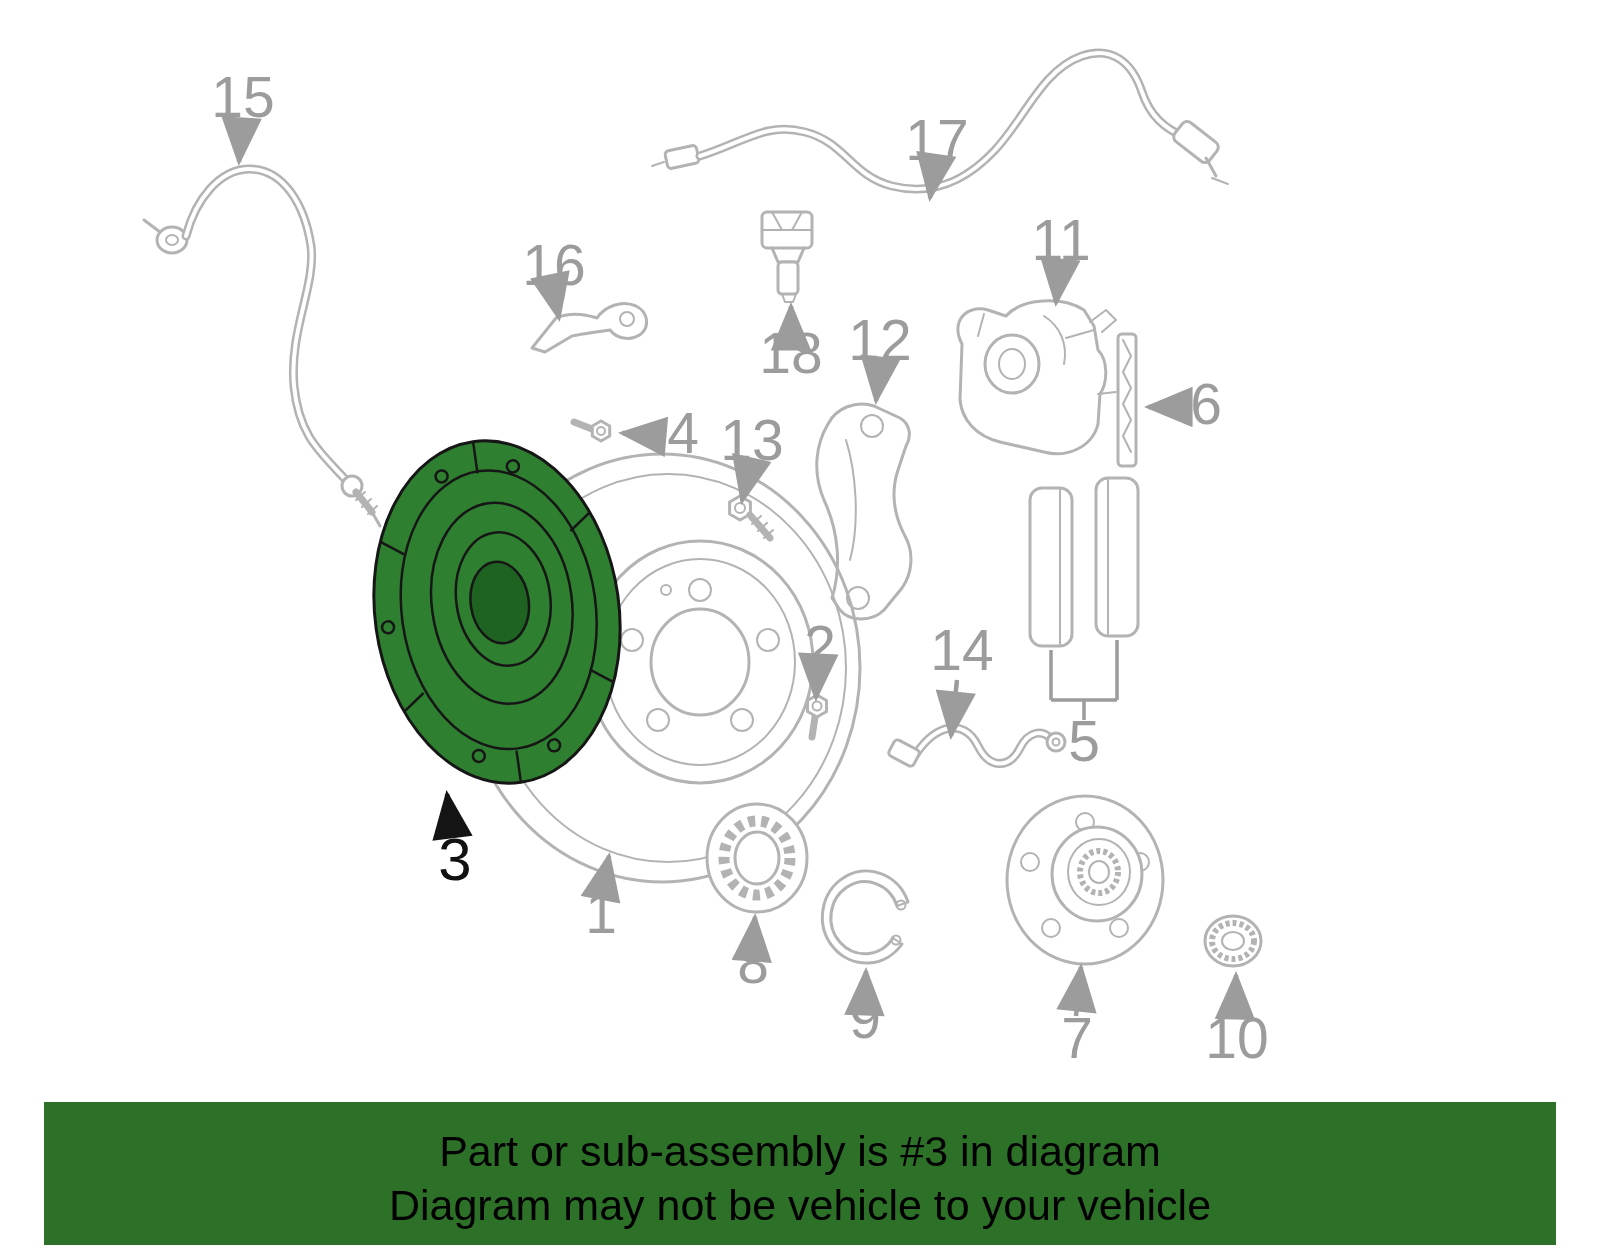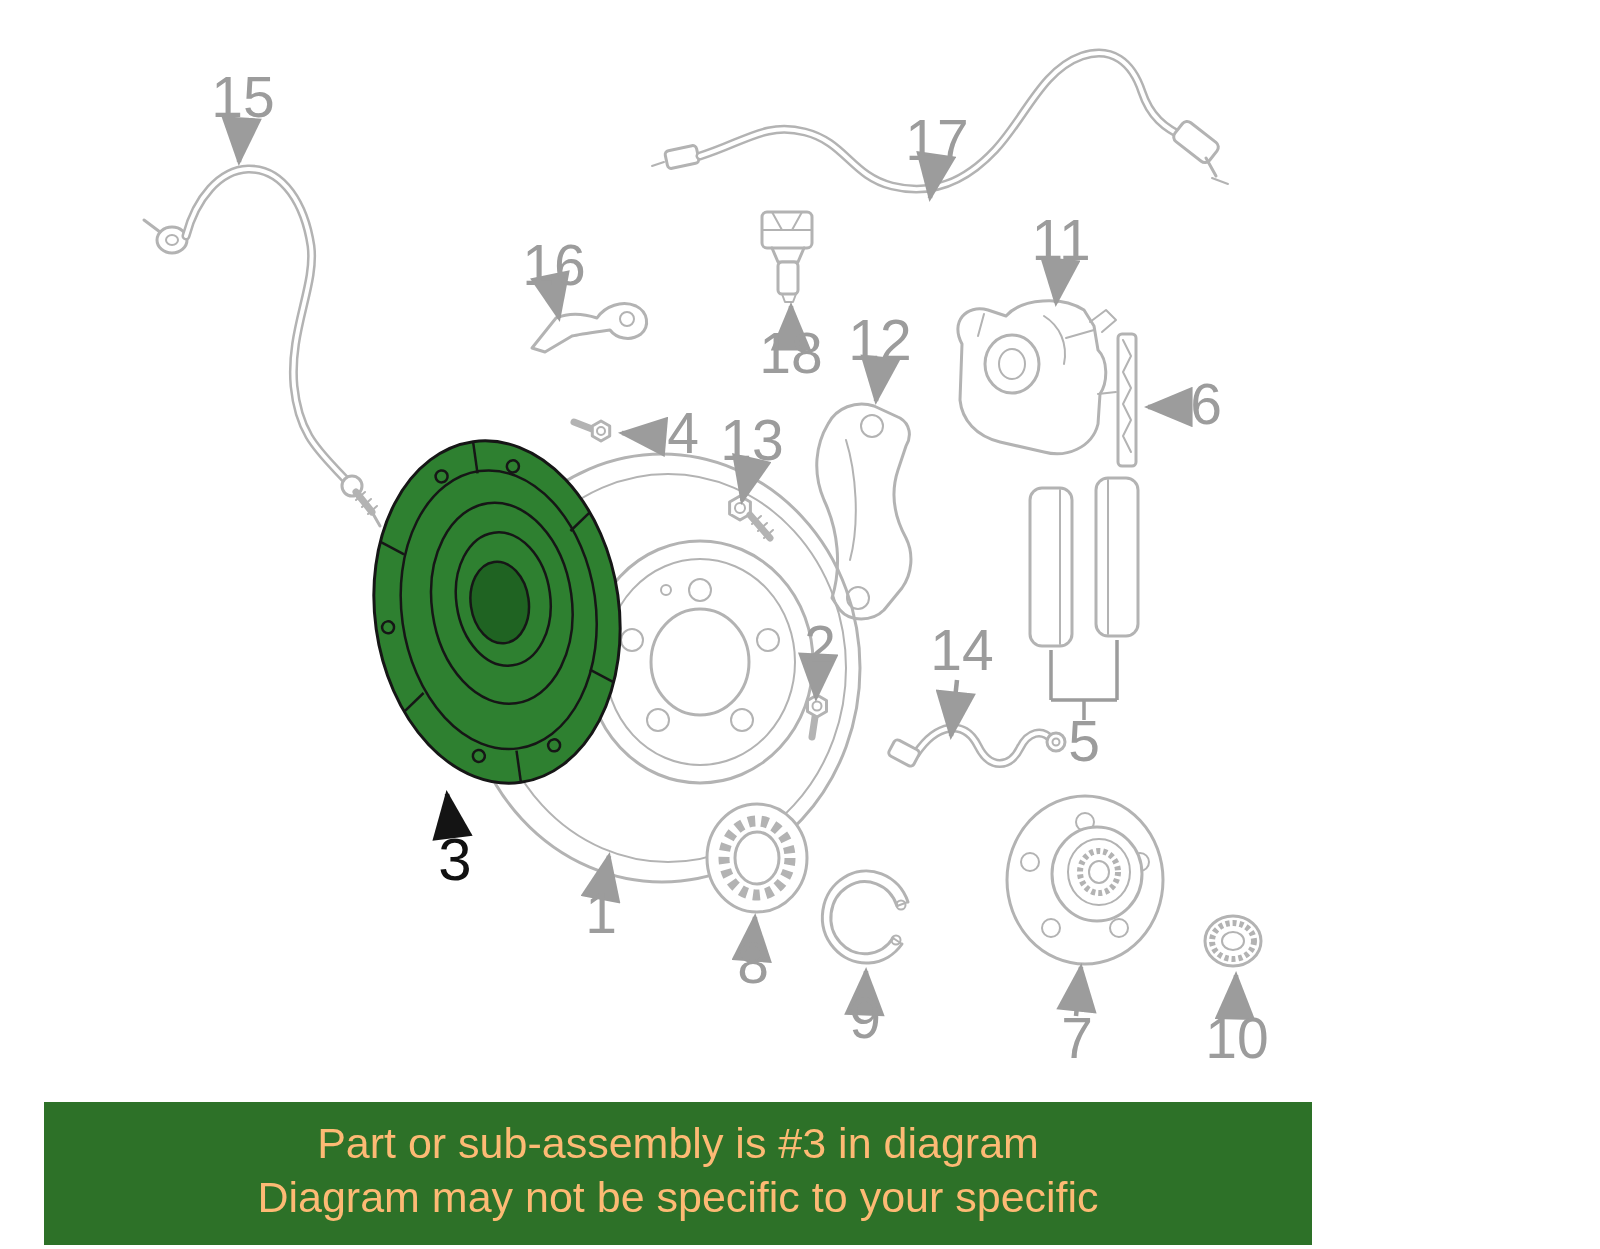--- a/index.html
+++ b/index.html
@@ -25,22 +25,22 @@
   .shield-line { fill:none;   stroke:#161616; stroke-width:2.5; }
   .shield-dark { fill:#1f6322; stroke:#161616; stroke-width:2.5; }
 
   .callout    { font-family:"Liberation Sans", sans-serif; font-size:57px; fill:#9c9c9c; text-anchor:middle; }
   .callout-hl { fill:#111111; font-size:60px; }
   .arrow   { stroke:#9c9c9c; stroke-width:4.5; fill:none; }
   .arrow-hl{ stroke:#141414; }
   .leader  { stroke:#9c9c9c; stroke-width:3.5; fill:none; }
 
   .banner {
-    position:absolute; left:44px; top:1102px; width:1268px; height:143px;
-    background:#2d7128; color:#fdba74; text-align:center; padding-top:14px;
+    position:absolute; left:44px; top:1102px; width:1512px; height:143px;
+    background:#2d7128; color:#000000; text-align:center; padding-top:22px;
   }
   .banner-line { font-size:43px; line-height:54px; font-weight:400; }
 </style>
 </head>
 <body>
 
 <div class="page">
 
   <svg class="diagram-svg" width="1600" height="1100" viewBox="0 0 1600 1100" xmlns="http://www.w3.org/2000/svg">
     <defs>
@@ -250,16 +250,16 @@
       <text class="callout" x="962" y="670">14</text>
       <text class="callout" x="243" y="117">15</text>
       <text class="callout" x="554" y="285">16</text>
       <text class="callout" x="937" y="160">17</text>
       <text class="callout" x="791" y="373">18</text>
     </g>
   </svg>
 
   <div class="banner" style="background: rgb(45, 113, 40);">
     <div class="banner-line">Part or sub-assembly is #3 in diagram</div>
-    <div class="banner-line">Diagram may not be specific to your specific</div>
+    <div class="banner-line">Diagram may not be vehicle to your vehicle</div>
   </div>
 
 </div>
 
 </body></html>

